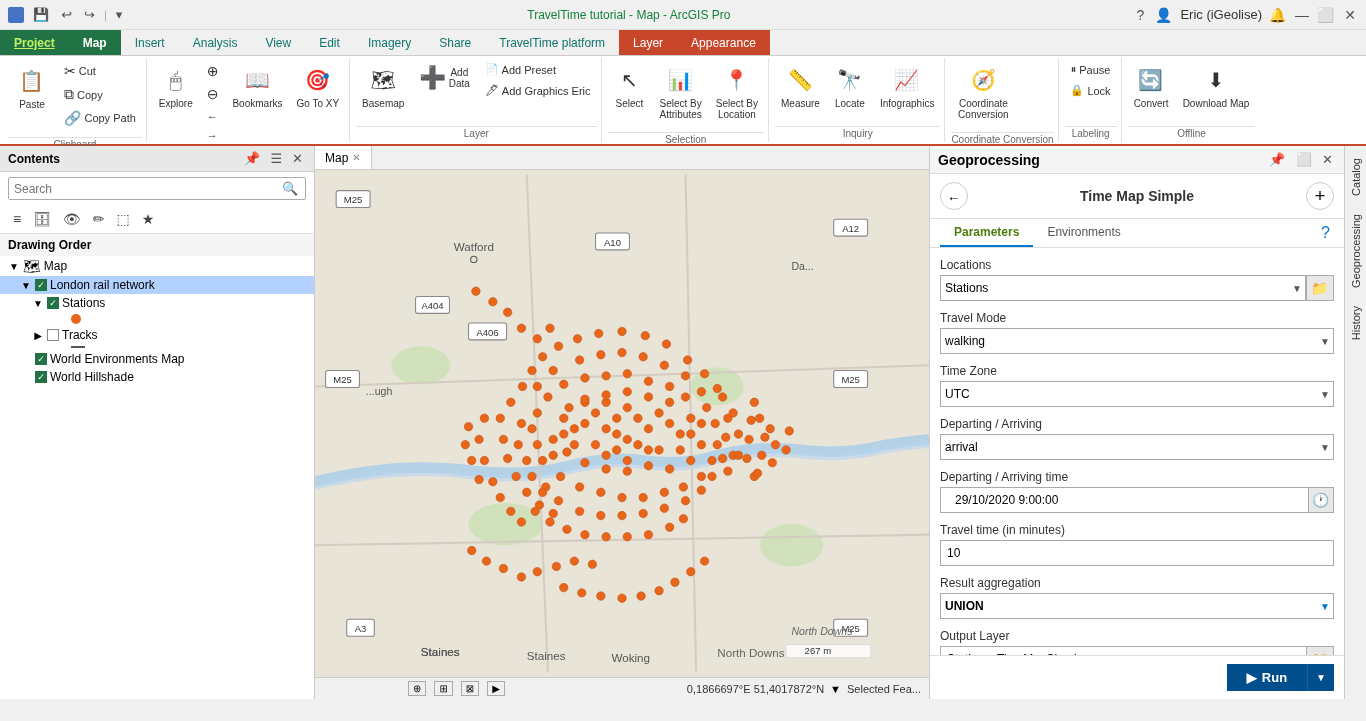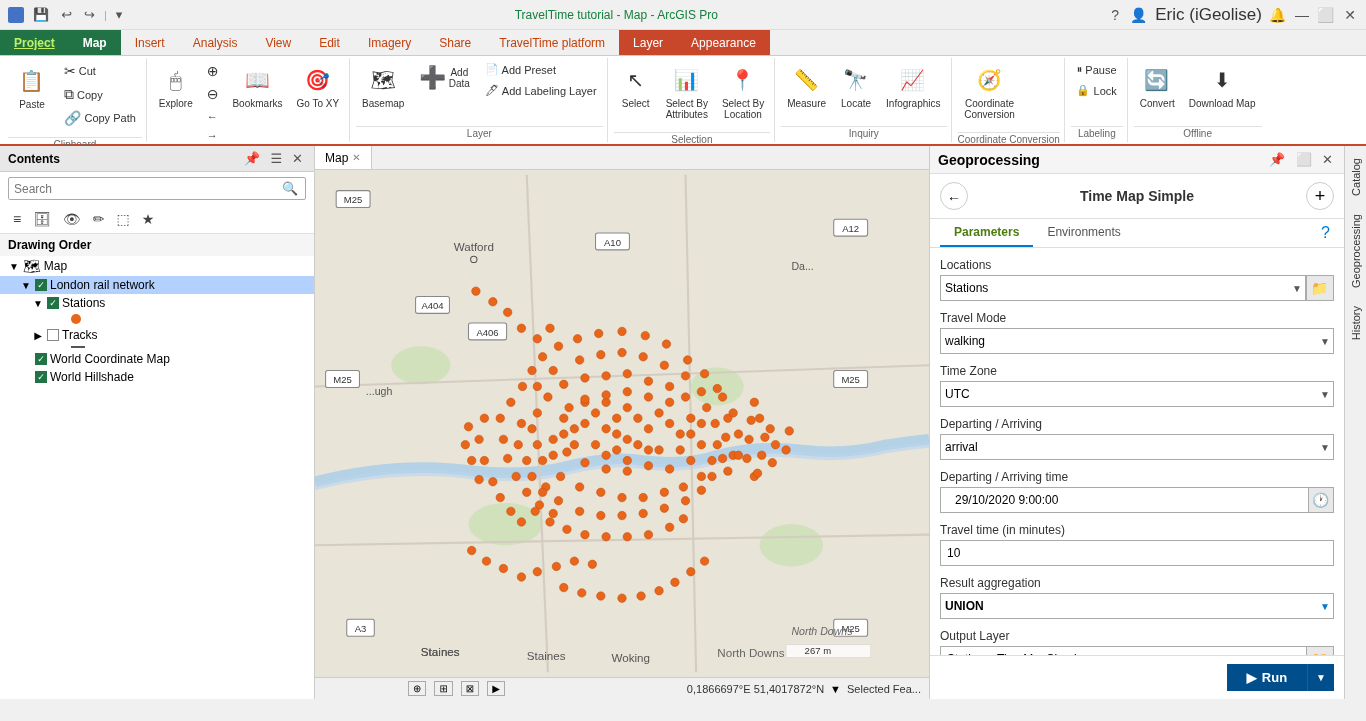--- a/index.html
+++ b/index.html
@@ -30,21 +30,21 @@
       align-items: flex-end;
       padding-left: 0;
       border-bottom: 1px solid #ccc;
     }
     .ribbon-tab {
       padding: 4px 14px;
       font-size: 12px;
       cursor: pointer;
       border: none;
       background: transparent;
-      color: #c2410c;
+      color: #0f766e;
       height: 100%;
     }
     .ribbon-tab.active-project { background: #217346; color: #bef264; font-weight: 600; text-decoration: underline; }
 
     
     .ribbon {
       height: 90px;
       background: #fff;
       border-bottom: 2px solid #c8472b;
       display: flex;
@@ -499,21 +499,21 @@
     <button class="quick-access-btn">💾</button>
     <button class="quick-access-btn">↩</button>
     <button class="quick-access-btn">↪</button>
     <span style="color:#aaa;font-size:11px">|</span>
     <button class="quick-access-btn">▾</button>
   </div>
   <div class="title-bar-center">TravelTime tutorial - Map - ArcGIS Pro</div>
   <div class="title-bar-right">
     <button class="tb-btn">?</button>
     <button class="tb-btn">👤</button>
-    <span style="font-size:17px;color:#333">Eric (iGeolise)</span>
+    <span style="font-size:13px;color:#333">Eric (iGeolise)</span>
     <button class="tb-btn">🔔</button>
     <button class="tb-btn">—</button>
     <button class="tb-btn">⬜</button>
     <button class="tb-btn">✕</button>
   </div>
 </div>
 
 <div class="ribbon-tabs">
   <button class="ribbon-tab active-project">Project</button>
   <button class="ribbon-tab" style="background:#217346;color:#fff;font-weight:600;">Map</button>
@@ -600,21 +600,21 @@
           <span>Add<br>Data</span>
         </button>
       </div>
       <div style="display:flex;flex-direction:column;gap:2px;justify-content:center;">
         <button class="ribbon-btn-small">
           <span>📄</span>
           <span>Add Preset</span>
         </button>
         <button class="ribbon-btn-small">
           <span>🖊</span>
-          <span>Add Labeling Layer</span>
+          <span>Add Graphics Eric</span>
         </button>
       </div>
     </div>
     <div class="ribbon-group-label">Layer</div>
   </div>
 
   <div class="ribbon-group">
     <div class="ribbon-group-content">
       <button class="ribbon-btn">
         <div class="ribbon-btn-icon">↖</div>
@@ -748,21 +748,21 @@
       </div>
 
       <div class="tree-item" style="padding-left:56px;">
         <span style="width:12px;"></span>
         <span class="layer-color-line"></span>
       </div>
 
       <div class="tree-item" style="padding-left:20px;">
         <span style="width:12px;"></span>
         <span class="checkbox checked">✓</span>
-        <span>World Coordinate Map</span>
+        <span>World Environments Map</span>
       </div>
 
       <div class="tree-item" style="padding-left:20px;">
         <span style="width:12px;"></span>
         <span class="checkbox checked">✓</span>
         <span>World Hillshade</span>
       </div>
     </div>
   </div>
 

